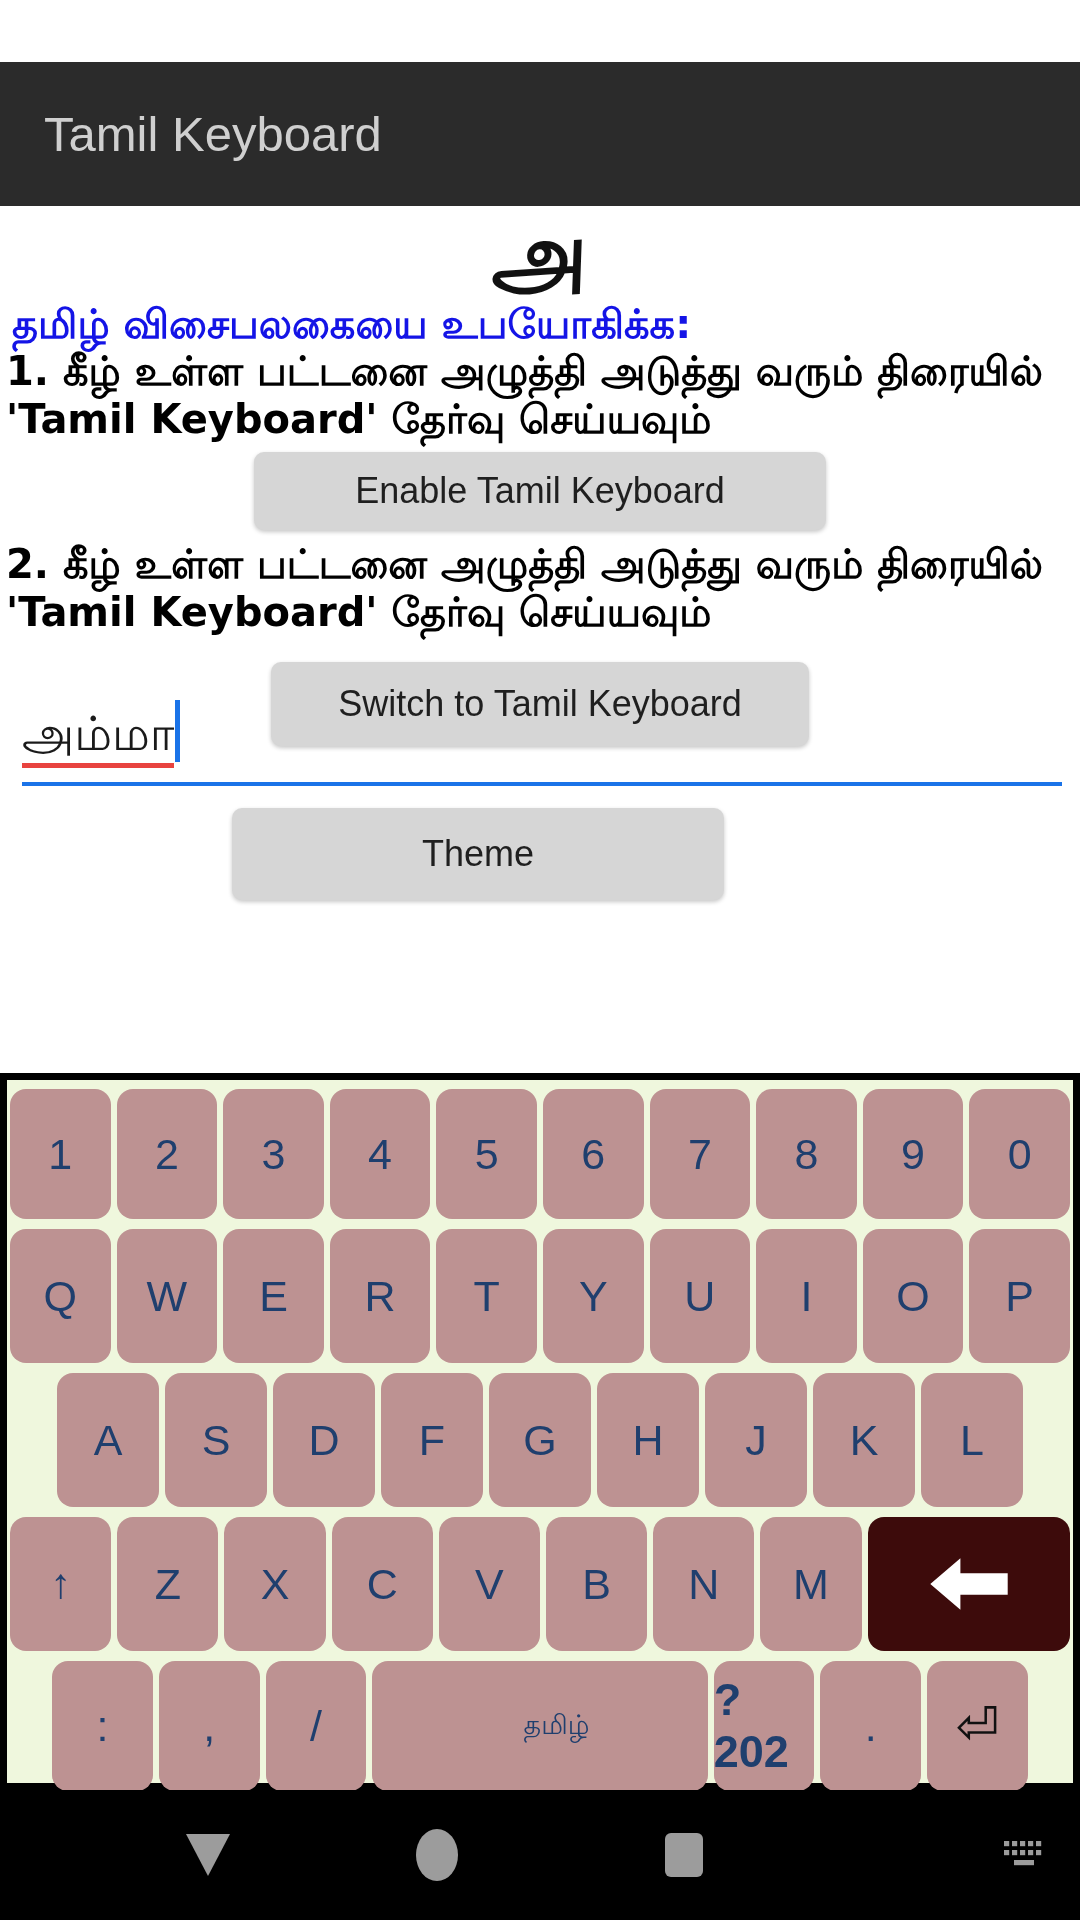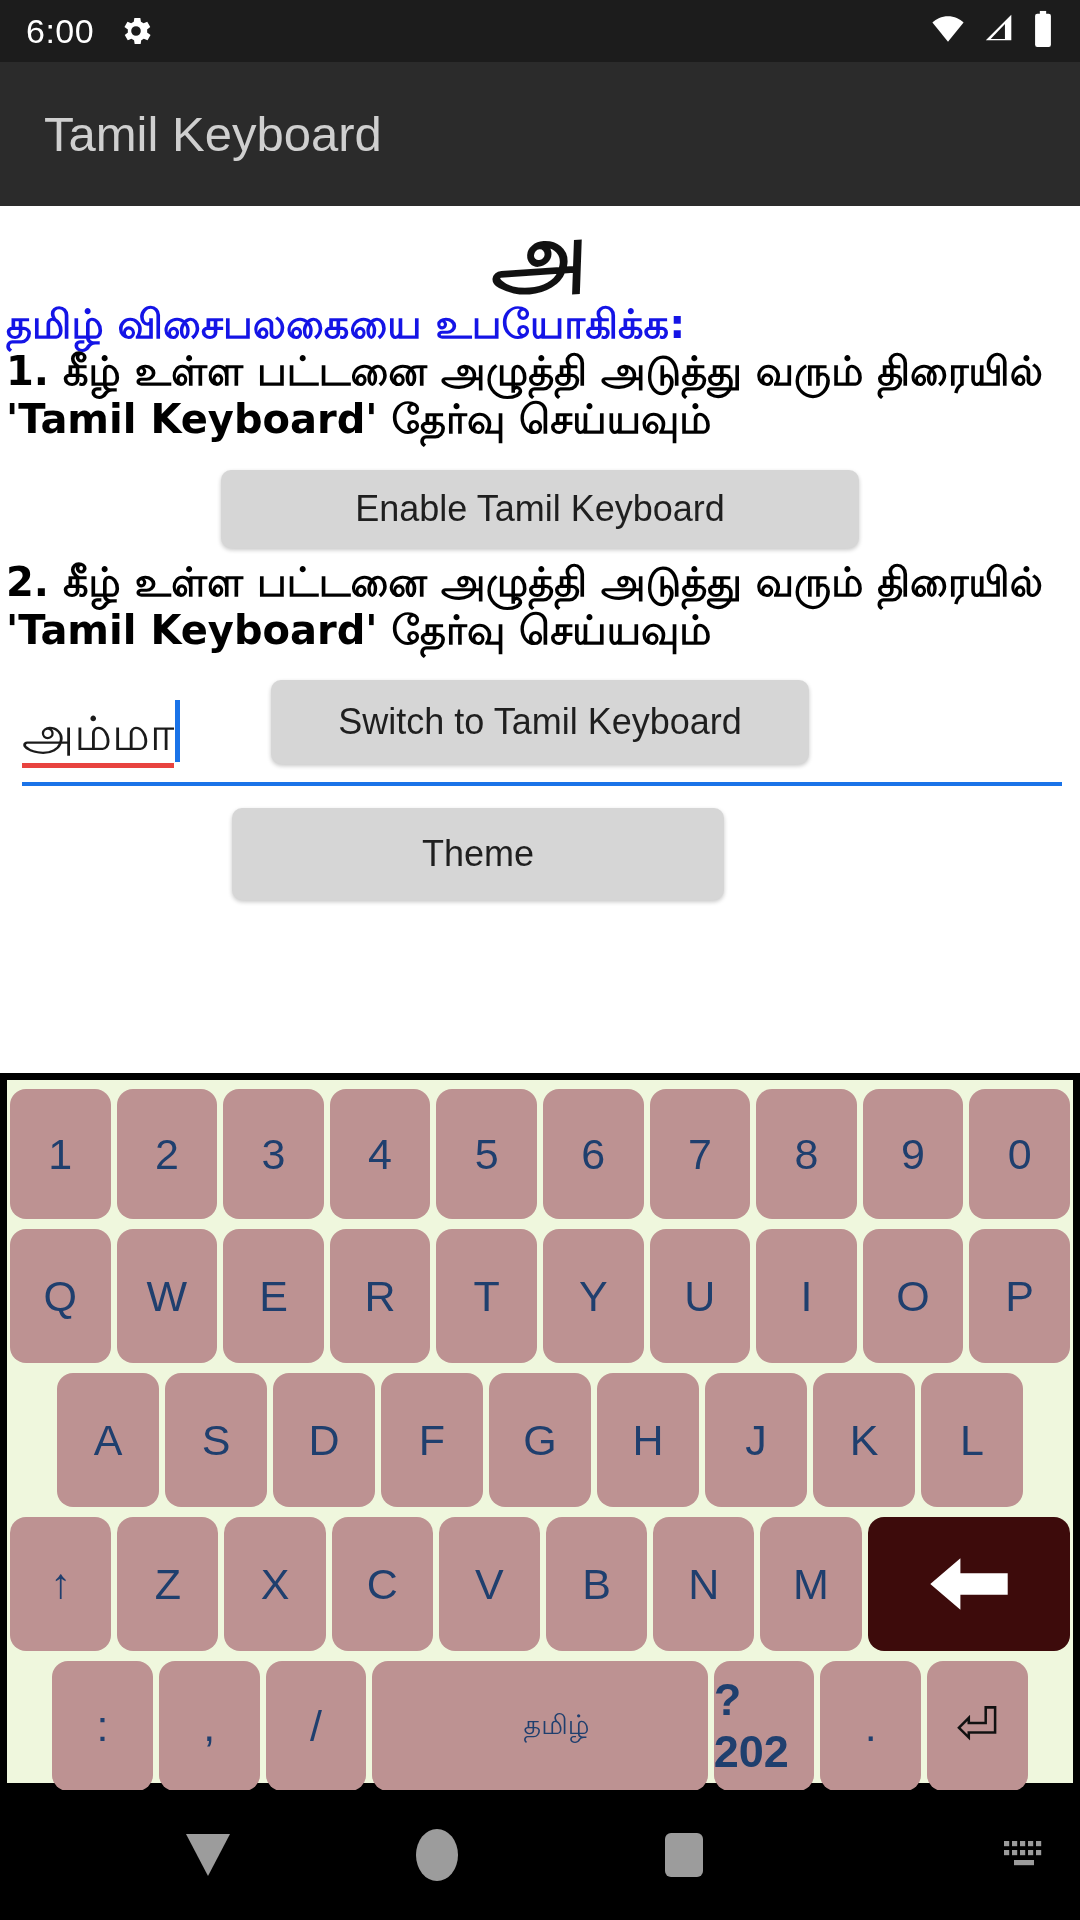--- a/index.html
+++ b/index.html
@@ -44,36 +44,36 @@
     padding-top: 6px; height: 96px;
   }
   .logo-letter {
     font-size: 86px; line-height: 1; color: #111;
     font-family: "DejaVu Sans", sans-serif;
     transform: rotate(-4deg) skewX(-6deg);
     font-weight: 700;
   }
   .heading {
     color: #1414e6; font-size: 40px; font-weight: 700;
-    padding: 0 6px; line-height: 1.12;
+    padding: 0 12px; line-height: 1.12;
     font-family: "DejaVu Sans", sans-serif;
   }
   .instr {
     color: #000000; font-size: 40px; font-weight: 700;
     padding: 0 6px; line-height: 1.2;
     font-family: "DejaVu Sans", sans-serif;
   }
   .btn-row { display: flex; justify-content: center; }
   .mbutton {
     background: #d6d6d6; border: none; border-radius: 10px;
     color: #1f1f1f; font-size: 36px; font-weight: 400;
     font-family: "Liberation Sans", sans-serif;
     box-shadow: 0 2px 4px rgba(0,0,0,0.22);
   }
-  #enable-btn { width: 638px; height: 78px; margin-top: 27px; }
+  #enable-btn { width: 572px; height: 78px; margin-top: 9px; }
   #switch-btn { width: 538px; height: 84px; margin-top: 26px; }
   #theme-btn  { width: 492px; height: 92px; }
 
   .textfield-wrap {
     position: absolute; left: 0; top: 494px; width: 1080px;
   }
   .tf-inner { position: relative; width: 1040px; margin-left: 22px; }
   .tf-text {
     font-size: 47px; color: #1a1a1a; line-height: 1;
     font-family: "DejaVu Sans", sans-serif;
@@ -137,47 +137,20 @@
     border-top: 42px solid #9c9c9c;
   }
   .circle-home { width: 42px; height: 52px; border-radius: 50%; background: #9c9c9c; }
   .sq-recent { width: 38px; height: 44px; border-radius: 6px; background: #9c9c9c; }
 </style>
 </head>
 <body>
 
 <div id="screen">
 
-  <div class="statusbar">
-    <span class="status-time">6:00</span>
-    <span class="status-gear">
-      <svg width="36" height="36" viewBox="0 0 24 24" aria-hidden="true">
-        <path fill="#ffffff" d="M19.4 13a7.6 7.6 0 0 0 0-2l2.1-1.6-2-3.5-2.5 1a7.7 7.7 0 0 0-1.7-1l-.4-2.6h-4l-.4 2.6c-.6.2-1.2.6-1.7 1l-2.5-1-2 3.5L6.6 11a7.6 7.6 0 0 0 0 2l-2.1 1.6 2 3.5 2.5-1c.5.4 1.1.8 1.7 1l.4 2.6h4l.4-2.6c.6-.2 1.2-.6 1.7-1l2.5 1 2-3.5L19.4 13zM12 15.2A3.2 3.2 0 1 1 12 8.8a3.2 3.2 0 0 1 0 6.4z"></path>
-      </svg>
-    </span>
-    <span class="status-right">
-      <span>
-        <svg width="40" height="34" viewBox="0 0 24 24" aria-hidden="true">
-          <path fill="#ffffff" d="M12 3C7.5 3 3.7 4.8 1 7.4L12 21 23 7.4C20.3 4.8 16.5 3 12 3z"></path>
-        </svg>
-      </span>
-      <span>
-        <svg width="38" height="34" viewBox="0 0 24 24" aria-hidden="true">
-          <path fill="#ffffff" d="M2 20h18V2L2 20z"></path>
-          <path fill="#1c1c1c" d="M15.5 19.1V8.4L5.4 19.1z"></path>
-        </svg>
-      </span>
-      <span>
-        <svg width="22" height="38" viewBox="0 0 12 24" aria-hidden="true">
-          <rect x="4" y="0.6" width="4" height="2.2" fill="#ffffff"></rect>
-          <rect x="1" y="2.4" width="10" height="21" rx="1.4" fill="#ffffff"></rect>
-        </svg>
-      </span>
-    </span>
-  </div>
 
   <div class="appbar">
     <span class="appbar-title">Tamil Keyboard</span>
   </div>
 
   <div class="content">
 
     <div class="logo-wrap">
       <span class="logo-letter">அ</span>
     </div>

